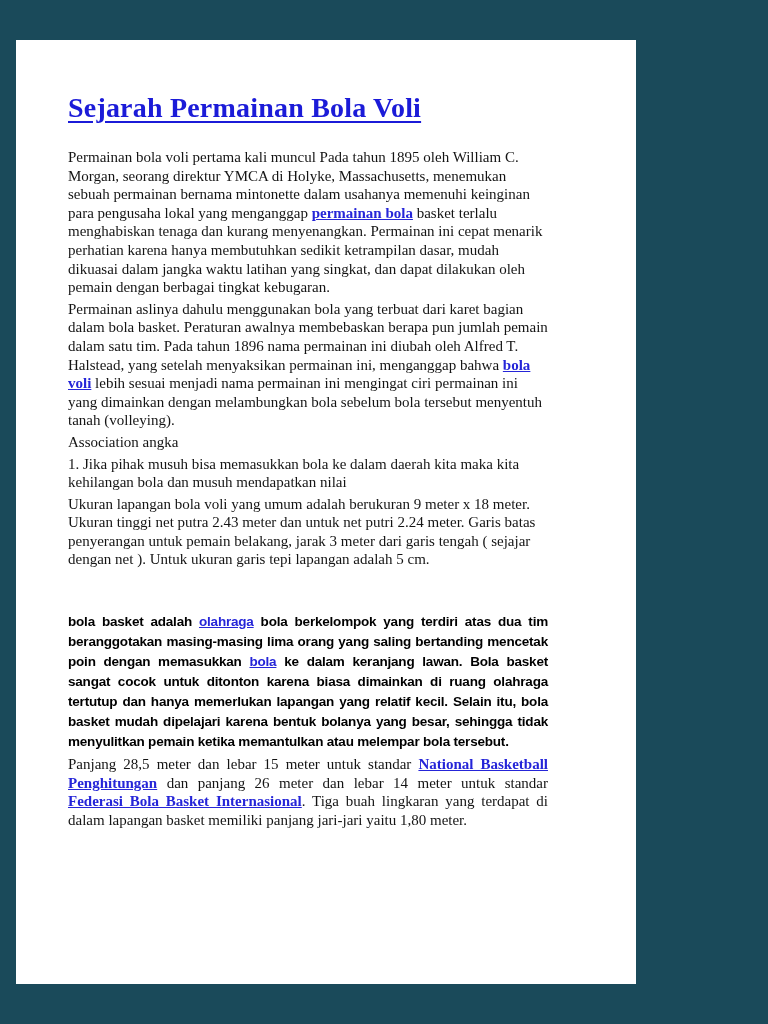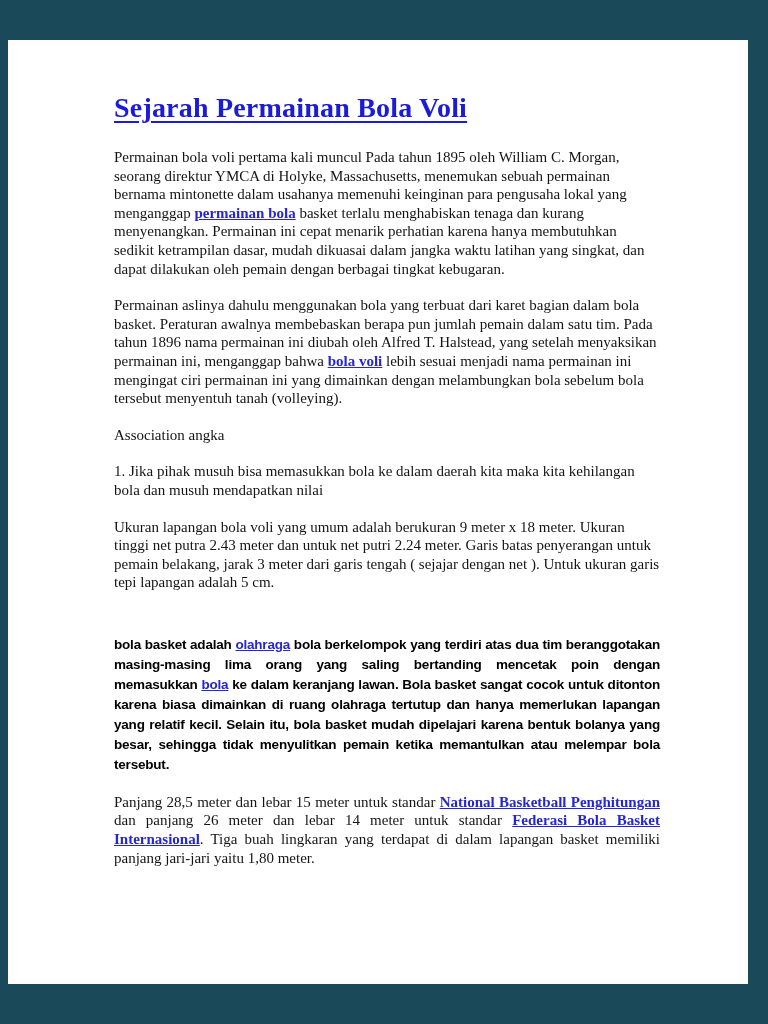--- a/index.html
+++ b/index.html
@@ -10,41 +10,41 @@
     position: relative;
     overflow: hidden;
   }
   .frame-bar {
     position: absolute; left: 0; width: 768px; height: 40px;
     background: var(--frame, #1a4a5a);
   }
   .frame-bar.top { top: 0; }
   .frame-bar.bottom { bottom: 0; }
   .page {
-    position: absolute; top: 40px; left: 8px;
-    width: 740px; height: 944px;
+    position: absolute; top: 40px; left: 16px;
+    width: 620px; height: 944px;
     background: var(--paper, #ffffff);
-    padding: 52px 88px 0 106px;
+    padding: 52px 88px 0 52px;
     overflow: hidden;
   }
   h1.doc-title {
     font-family: "Liberation Serif", serif;
     font-size: 28px;
     font-weight: 700;
     color: var(--title, #1b1bd8);
     text-decoration: underline;
     text-underline-offset: 4px;
     margin-bottom: 24px;
     letter-spacing: 0.2px;
   }
   .doc-body p.para {
     font-size: 15px;
     line-height: 18.6px;
     color: var(--ink, #141414);
-    margin-top: 18px;
+    margin-top: 3px;
     text-align: left;
   }
   .doc-body p.para:first-child { margin-top: 0; }
   .doc-body p.para.no-gap { margin-top: 0; }
   .doc-body p.para.gap-lg { margin-top: 43px; }
   .doc-body p.para.justify { text-align: justify; }
   .doc-body p.para.sans-bold {
     font-family: "Liberation Sans", sans-serif;
     font-weight: 700;
     font-size: 13.5px;

